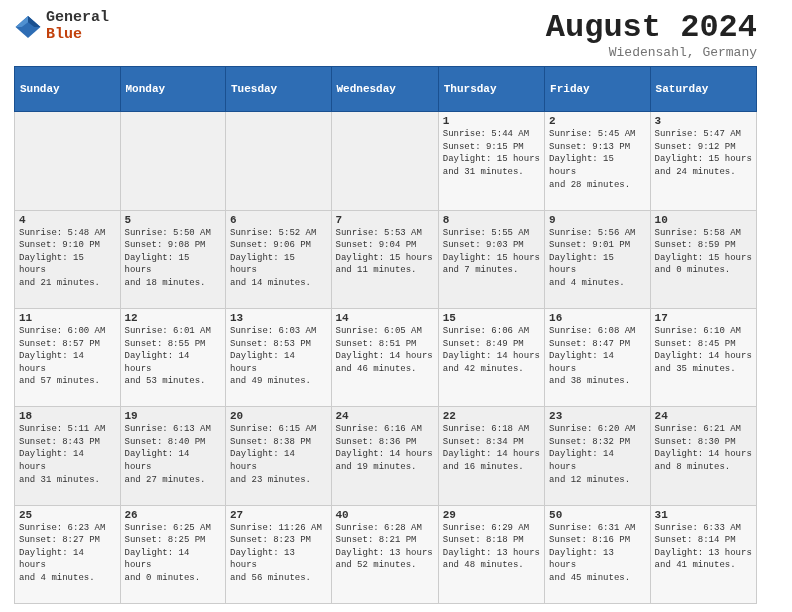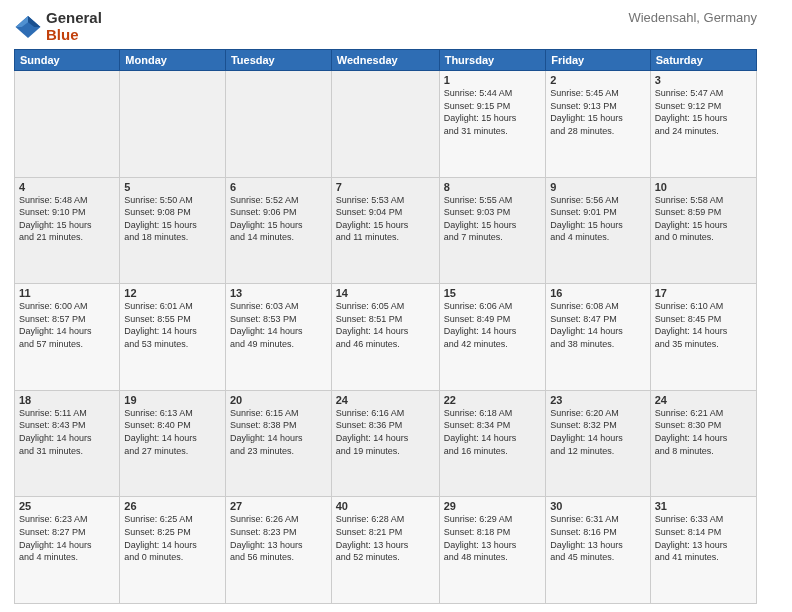--- a/index.html
+++ b/index.html
@@ -9,20 +9,21 @@
       width: 792px;
       height: 612px;
       overflow: hidden;
     }
     .page {
       width: 771px;
       height: 612px;
       padding: 10px 14px 8px 14px;
       display: flex;
       flex-direction: column;
+      font-family: Liberation Mono, monospace;
     }
     .header {
       display: flex;
       justify-content: space-between;
       align-items: flex-start;
       margin-bottom: 6px;
     }
     .logo {
       display: flex;
       align-items: center;
@@ -63,21 +64,21 @@
     .calendar-table {
       width: 100%;
       border-collapse: collapse;
       flex: 1;
     }
     .calendar-table th {
       background-color: #2e6db4;
       color: #fff;
       font-size: 11px;
       font-weight: bold;
-      padding: 4px 5px;
+      padding: 16px 5px;
       text-align: left;
       border: 1px solid #1a5090;
     }
     .calendar-table td {
       border: 1px solid #ccc;
       vertical-align: top;
       padding: 3px 4px;
       font-size: 9.5px;
       color: #333;
       width: 113px;
@@ -124,20 +125,21 @@
         <polygon points="18,4 34,18 18,32 2,18" fill="#2e6db4"></polygon>
         <polygon points="18,4 34,18 26,18 18,12" fill="#1a5090"></polygon>
         <polygon points="18,4 2,18 10,18 18,12" fill="#5090d0"></polygon>
       </svg>
       <div class="logo-text">
         <span class="logo-general">General</span>
         <span class="logo-blue">Blue</span>
       </div>
     </div>
     <div class="title-block">
+      <div class="title-month">August 2024</div>
       <div class="title-location">Wiedensahl, Germany</div>
     </div>
   </div>
 
   <table class="calendar-table">
     <thead>
       <tr>
           <th>Sunday</th>
           <th>Monday</th>
           <th>Tuesday</th>
@@ -338,41 +340,41 @@
           </td>
           <td>
             <span class="day-num">26</span>
             <div class="day-info" style="white-space: pre-line;">Sunrise: 6:25 AM
 Sunset: 8:25 PM
 Daylight: 14 hours
 and 0 minutes.</div>
           </td>
           <td>
             <span class="day-num">27</span>
-            <div class="day-info" style="white-space: pre-line;">Sunrise: 6:26 AM
+            <div class="day-info" style="white-space: pre-line;">Sunrise: 11:26 AM
 Sunset: 8:23 PM
 Daylight: 13 hours
 and 56 minutes.</div>
           </td>
           <td>
             <span class="day-num">40</span>
             <div class="day-info" style="white-space: pre-line;">Sunrise: 6:28 AM
 Sunset: 8:21 PM
 Daylight: 13 hours
 and 52 minutes.</div>
           </td>
           <td>
             <span class="day-num">29</span>
             <div class="day-info" style="white-space: pre-line;">Sunrise: 6:29 AM
 Sunset: 8:18 PM
 Daylight: 13 hours
 and 48 minutes.</div>
           </td>
           <td>
-            <span class="day-num">30</span>
+            <span class="day-num">50</span>
             <div class="day-info" style="white-space: pre-line;">Sunrise: 6:31 AM
 Sunset: 8:16 PM
 Daylight: 13 hours
 and 45 minutes.</div>
           </td>
           <td>
             <span class="day-num">31</span>
             <div class="day-info" style="white-space: pre-line;">Sunrise: 6:33 AM
 Sunset: 8:14 PM
 Daylight: 13 hours

